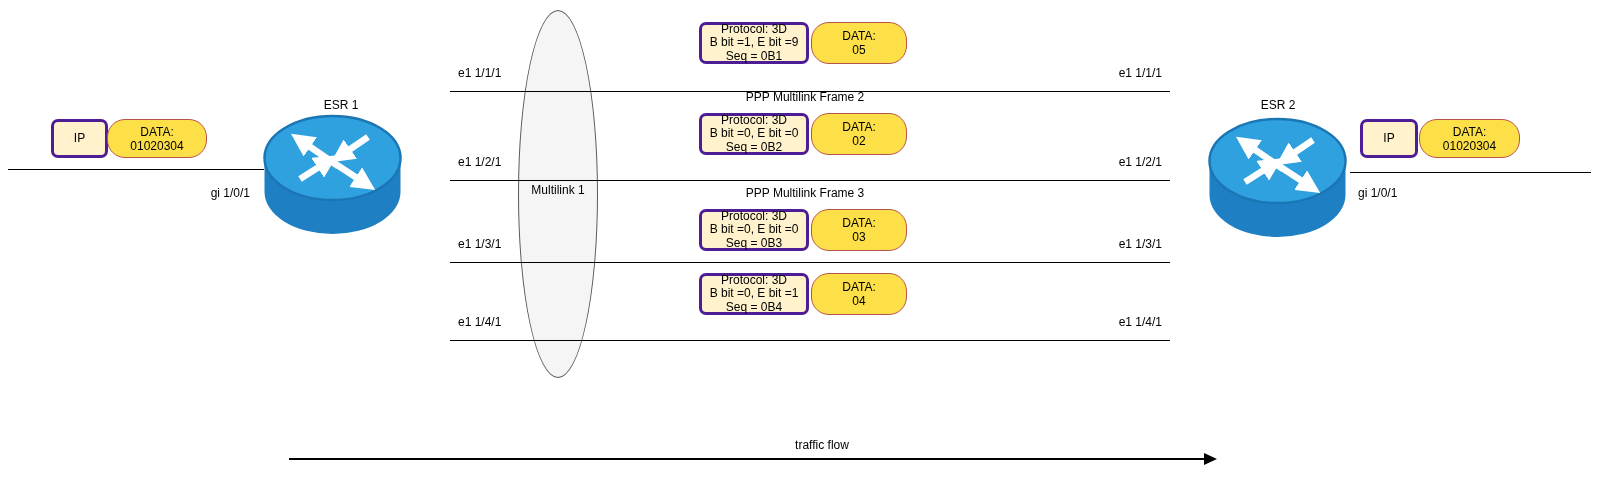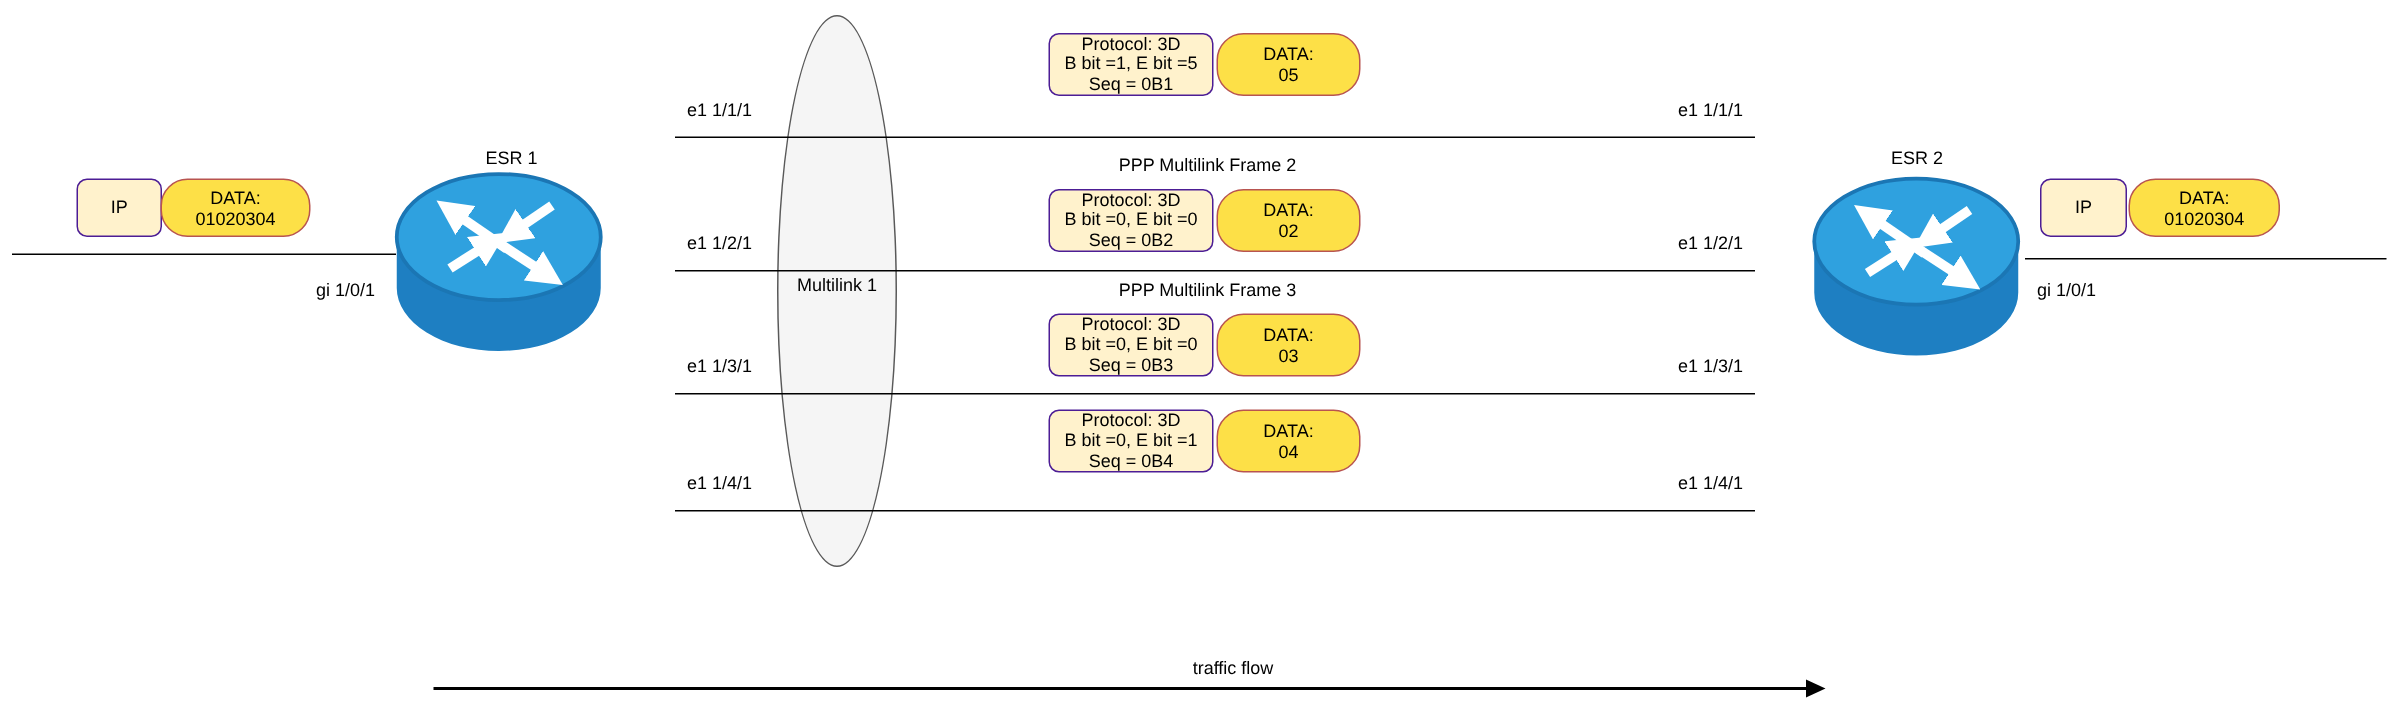--- a/index.html
+++ b/index.html
@@ -9,39 +9,39 @@
     font-size:12px;color:#000;overflow:hidden;
   }
   .abs{position:absolute;}
   .hline{position:absolute;height:1px;background:#000;}
   .lbl{position:absolute;white-space:nowrap;}
   .center{text-align:center;}
   .right{text-align:right;}
 
   
   .ybox{
-    position:absolute;background:#FFF2CC;border:1px solid #4c1d95;border-radius:7px;
+    position:absolute;background:#FFF2CC;border:3px solid #4c1d95;border-radius:7px;
     display:flex;flex-direction:column;align-items:center;justify-content:center;
     line-height:13.5px;box-sizing:border-box;
   }
   .rbox{
     position:absolute;background:#fde047;border:1px solid #B85450;border-radius:18px;
     display:flex;flex-direction:column;align-items:center;justify-content:center;
     line-height:14px;box-sizing:border-box;
   }
 
   
   .ml-ellipse{
     position:absolute;left:518px;top:10px;width:80px;height:368px;
     background:#F5F5F5;border:1px solid #595959;border-radius:50%;box-sizing:border-box;
   }
 
   
   .frame{position:absolute;left:699px;width:212px;}
-  .f1{top:15px}.f2{top:103px}.f3{top:186px}.f4{top:266px}
+  .f1{top:15px}.f2{top:90px}.f3{top:186px}.f4{top:266px}
   .frame-title{text-align:center;height:16px;}
   .frame-boxes{display:flex;margin-top:7px;}
   .proto-box{position:relative;width:110px;height:42px;}
   .fdata-box{position:relative;width:96px;height:42px;margin-left:2px;}
 
   
   .l1{top:91px}.l2{top:180px}.l3{top:262px}.l4{top:340px}
   .link-line{left:450px;width:720px;}
   .e1-left{left:458px;width:70px;}
   .e1-right{left:1092px;width:70px;text-align:right;}
@@ -109,21 +109,21 @@
   <div class="lbl e1-right t2">e1 1/2/1</div>
   <div class="lbl e1-right t3">e1 1/3/1</div>
   <div class="lbl e1-right t4">e1 1/4/1</div>
 
   <div class="lbl center" style="left:508px;top:183px;width:100px;">Multilink 1</div>
 
   <div class="frame f1">
     <div class="frame-boxes">
       <div class="ybox proto-box">
         <span>Protocol: 3D</span>
-        <span>B bit =1, E bit =5</span>
+        <span>B bit =1, E bit =9</span>
         <span>Seq = 0B1</span>
       </div>
       <div class="rbox fdata-box">
         <span>DATA:</span>
         <span>05</span>
       </div>
     </div>
   </div>
 
   <div class="frame f2">

